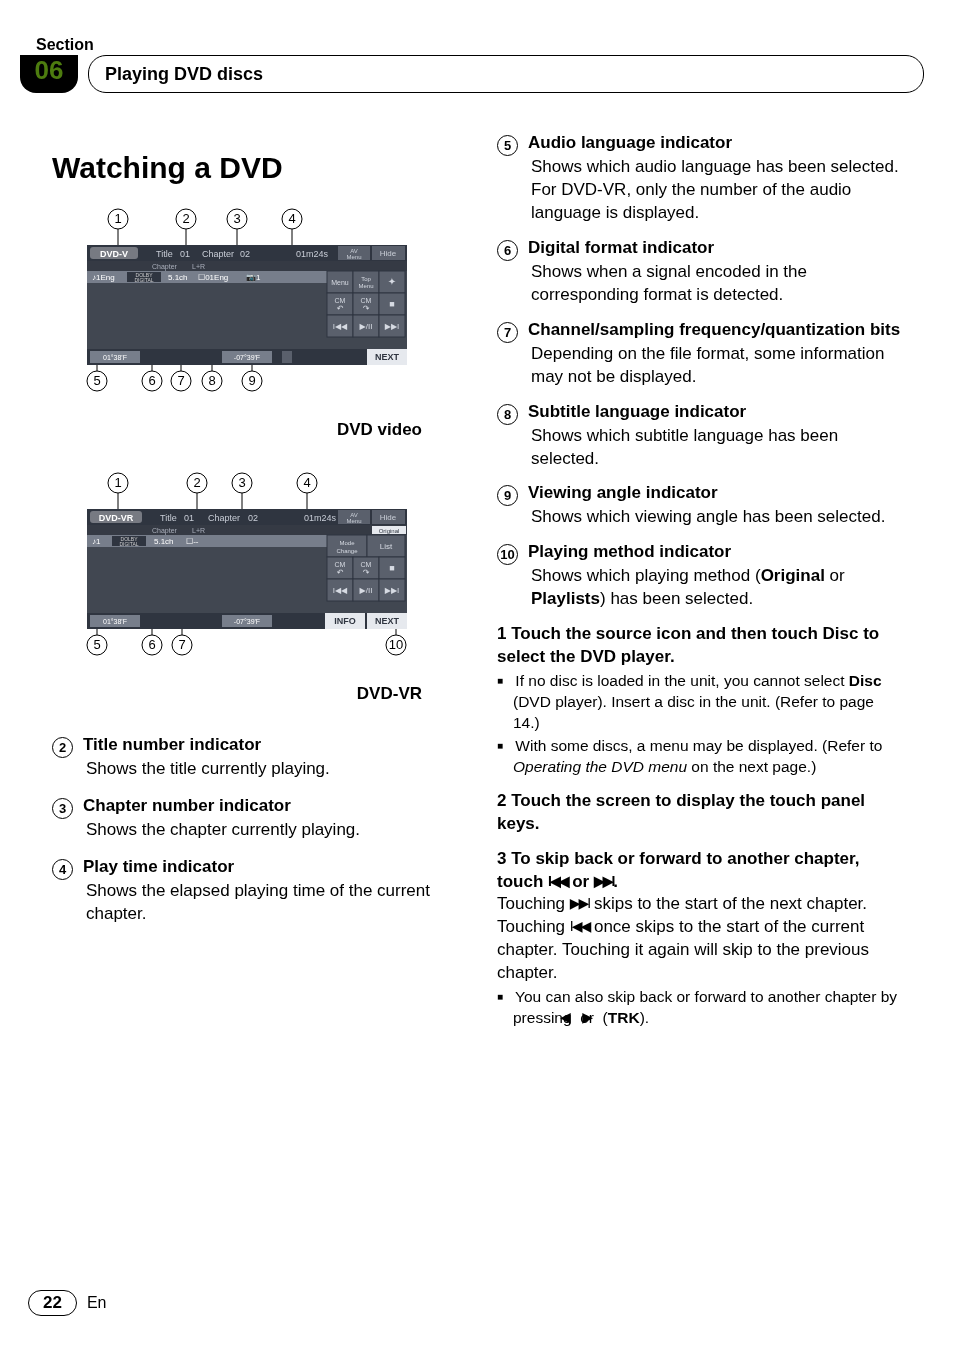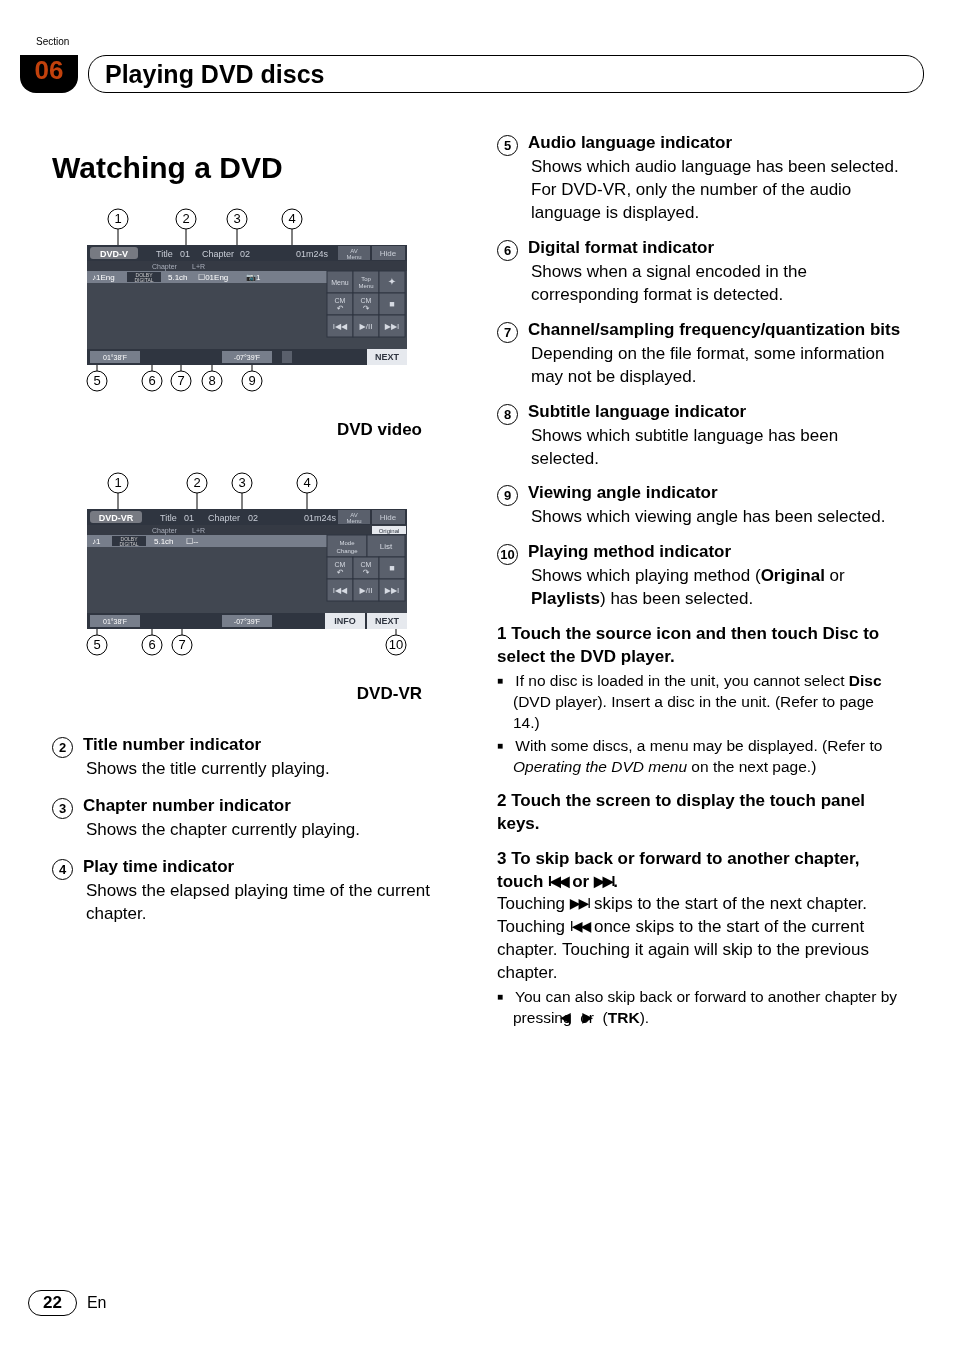--- a/index.html
+++ b/index.html
@@ -16,58 +16,58 @@
   .page {
     width: 954px;
     height: 1352px;
     position: relative;
     overflow: hidden;
   }
   .section-label {
     position: absolute;
     top: 36px;
     left: 36px;
-    font-size: 10px;
-    font-weight: normal;
+    font-size: 16px;
+    font-weight: bold;
   }
   .header-row {
     position: absolute;
     top: 55px;
     left: 0;
     width: 100%;
     height: 40px;
   }
   .section-num {
     position: absolute;
     left: 20px;
     top: 0;
     width: 58px;
     height: 38px;
     background: #000;
-    color: #c2410c;
+    color: #4d7c0f;
     border-radius: 0 0 16px 16px;
     font-size: 26px;
     font-weight: bold;
     text-align: center;
     line-height: 30px;
   }
   .section-title-wrap {
     position: absolute;
     left: 88px;
     top: 0;
     right: 30px;
     height: 36px;
     border: 1.5px solid #000;
     border-radius: 18px;
     display: flex;
     align-items: center;
     padding-left: 16px;
   }
   .section-title {
-    font-size: 25px;
+    font-size: 18px;
     font-weight: 800;
   }
   .columns {
     position: absolute;
     top: 130px;
     left: 52px;
     right: 52px;
     bottom: 120px;
     display: flex;
     gap: 40px;

